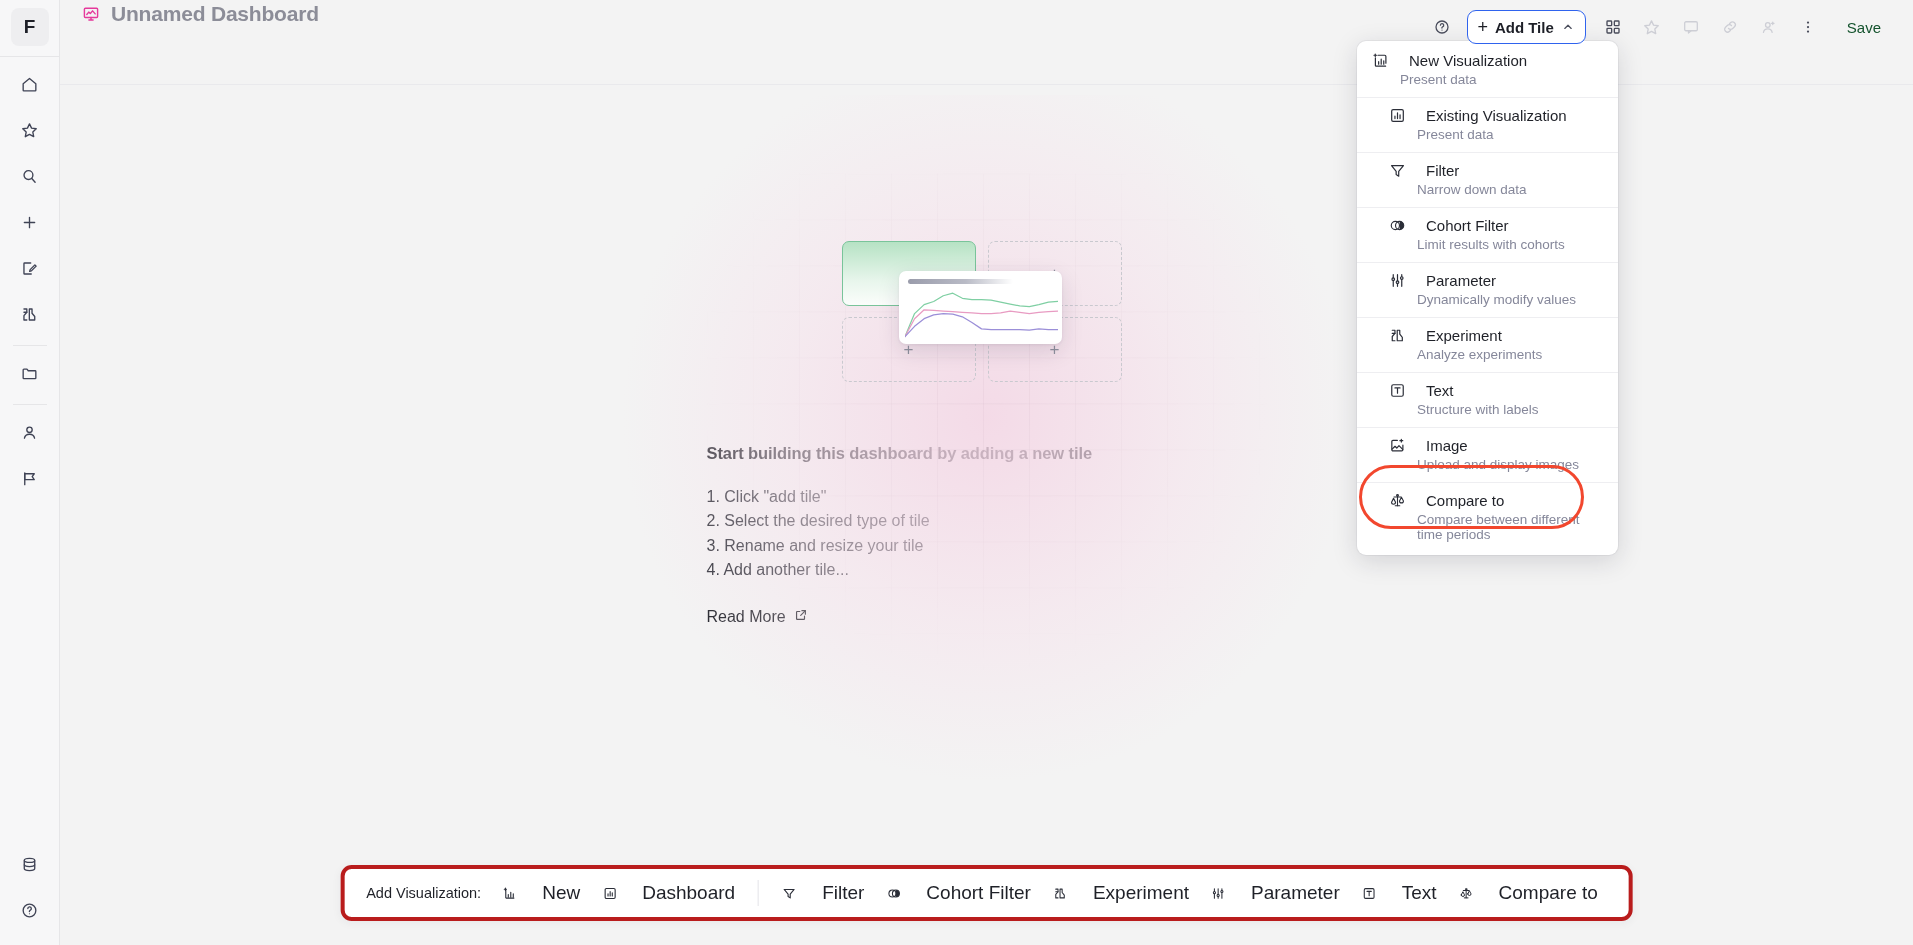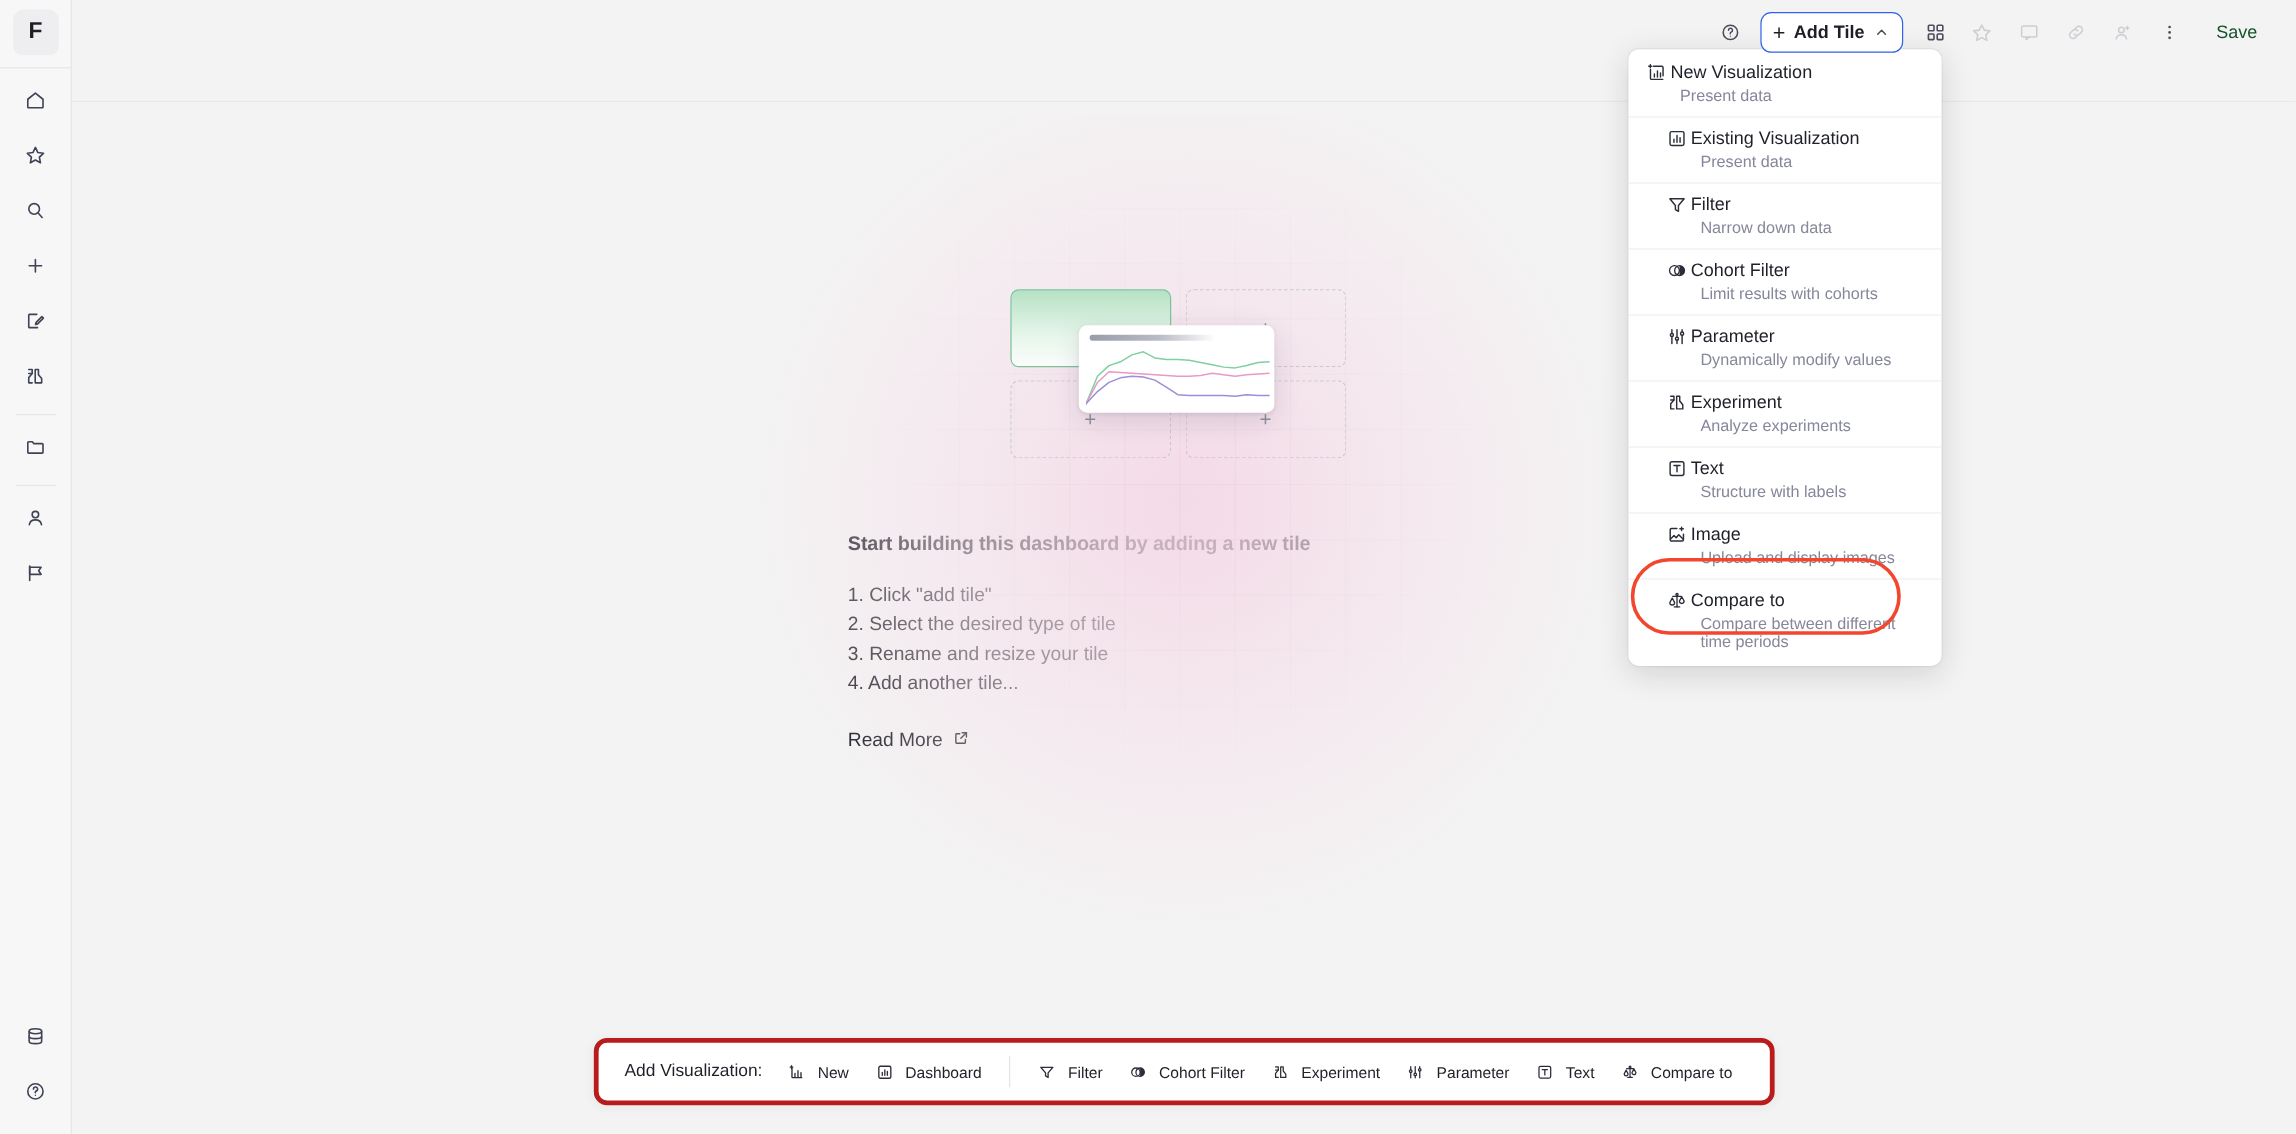--- a/index.html
+++ b/index.html
@@ -164,38 +164,38 @@
     bottom: 24px;
     height: 56px; padding: 0 22px;
     background: #fff; border: 4px solid #b91c1c; border-radius: 11px;
     box-shadow: 0 2px 10px rgba(30,30,50,0.05);
     display: flex; align-items: center; gap: 4px;
     z-index: 20;
   }
   .bb-label { font-size: 14.5px; color: #1f2128; margin-right: 8px; white-space: nowrap; }
   .bb-btn {
     height: 34px; padding: 0 9px; border-radius: 7px;
-    display: flex; align-items: center; gap: 10px;
-    font-size: 13px; color: #1f2128; cursor: pointer; white-space: nowrap;
+    display: flex; align-items: center; gap: 25px;
+    font-size: 19px; color: #1f2128; cursor: pointer; white-space: nowrap;
   }
   .bb-btn .bi { display: flex; align-items: center; color: #2b2e38; }
   .bb-divider { width: 1px; height: 26px; background: #e3e3e8; margin: 0 10px; }
 
   
   #add-tile-menu {
     position: absolute; left: 1357px; top: 41px; width: 261px;
     background: #fff; border-radius: 9px;
     box-shadow: 0 6px 26px rgba(25,25,45,0.15), 0 0 0 1px rgba(30,30,50,0.05);
     z-index: 50; padding: 2px 0 3px;
   }
   .mi {
     padding: 9px 14px 10px 15px; cursor: pointer; position: relative;
   }
   .mi + .mi { border-top: 1px solid #eeeef1; padding-left: 32px; }
-  .mi-top { display: flex; align-items: flex-start; gap: 3px; }
+  .mi-top { display: flex; align-items: flex-start; gap: 20px; }
   .mi-ico { width: 17px; height: 17px; display: flex; align-items: center; justify-content: center; color: #2b2e38; flex: 0 0 17px; }
   .mi-title { font-size: 15px; color: #1f2128; }
   .mi-sub { font-size: 13.5px; color: #85879a; margin-top: 3px; padding-left: 28px; }
 
   
   #highlight-ring {
     position: absolute; left: 1359px; top: 465px;
     width: 225px; height: 64px;
     border: 3.4px solid #f2472e; border-radius: 34px;
     z-index: 70; pointer-events: none;
@@ -304,20 +304,30 @@
             </svg>
         </span>
       </div>
     </div>
   </div>
 
   <div id="main">
 
     <div id="topbar">
 
+      <div class="title-row">
+        <span class="title-icon">
+          <svg width="18" height="18" viewBox="0 0 24 24" fill="none" stroke="currentColor" stroke-width="1.9" stroke-linecap="round" stroke-linejoin="round">
+              <rect x="3.2" y="4.4" width="17.6" height="12.3" rx="1.3"></rect>
+              <path d="M6.4 12.6l2.6-3.1 2.1 1.9 3-3.6 3.5 4"></path>
+              <path d="M9.2 20h5.6M12 16.7V20"></path>
+            </svg>
+        </span>
+        <span class="page-title">Unnamed Dashboard</span>
+      </div>
 
       <div id="toolbar">
         <div class="tb-icon">
           <svg width="18" height="18" viewBox="0 0 24 24" fill="none" stroke="currentColor" stroke-width="1.7" stroke-linecap="round">
               <circle cx="12" cy="12" r="8"></circle>
               <path d="M9.9 9.6a2.2 2.2 0 1 1 2.9 2.1c-.6.25-.9.75-.9 1.4v.3"></path>
               <circle cx="12" cy="16.1" r="0.75" fill="currentColor" stroke="none"></circle>
             </svg>
         </div>
 

